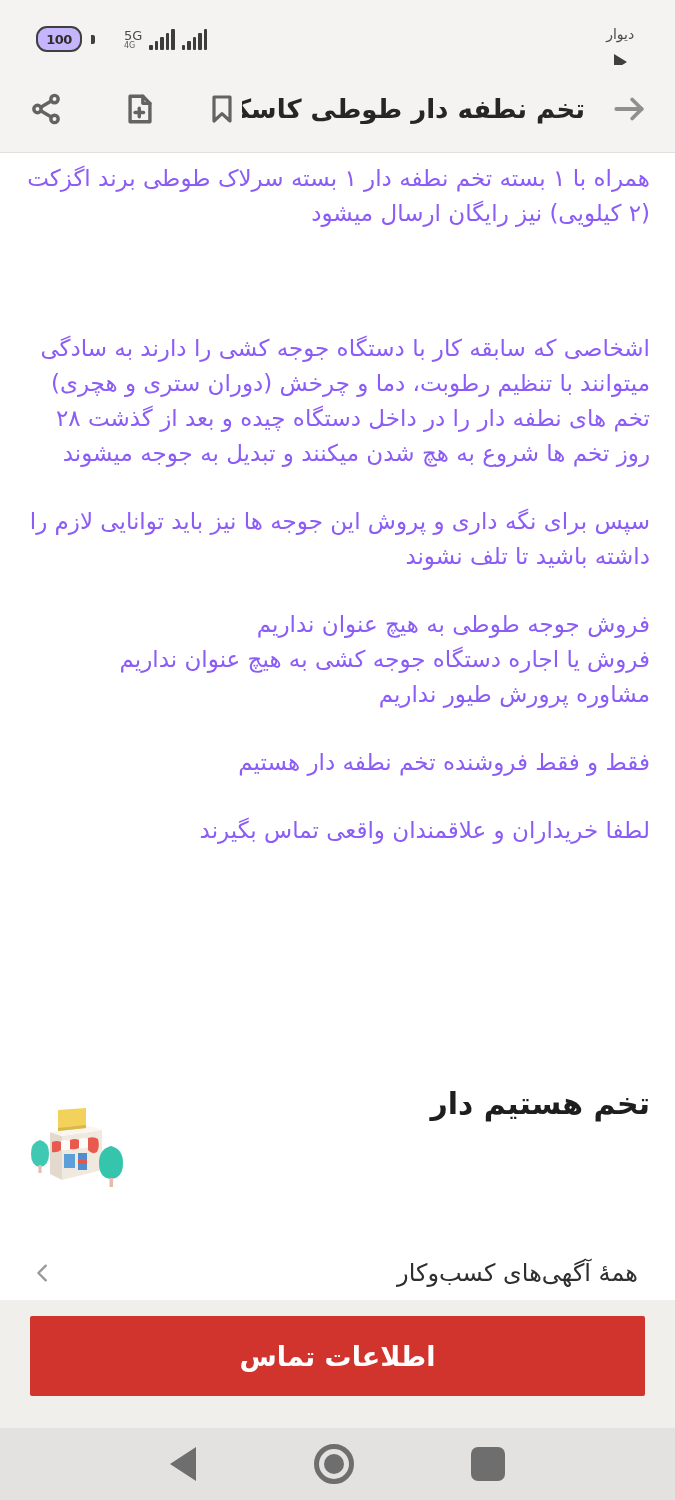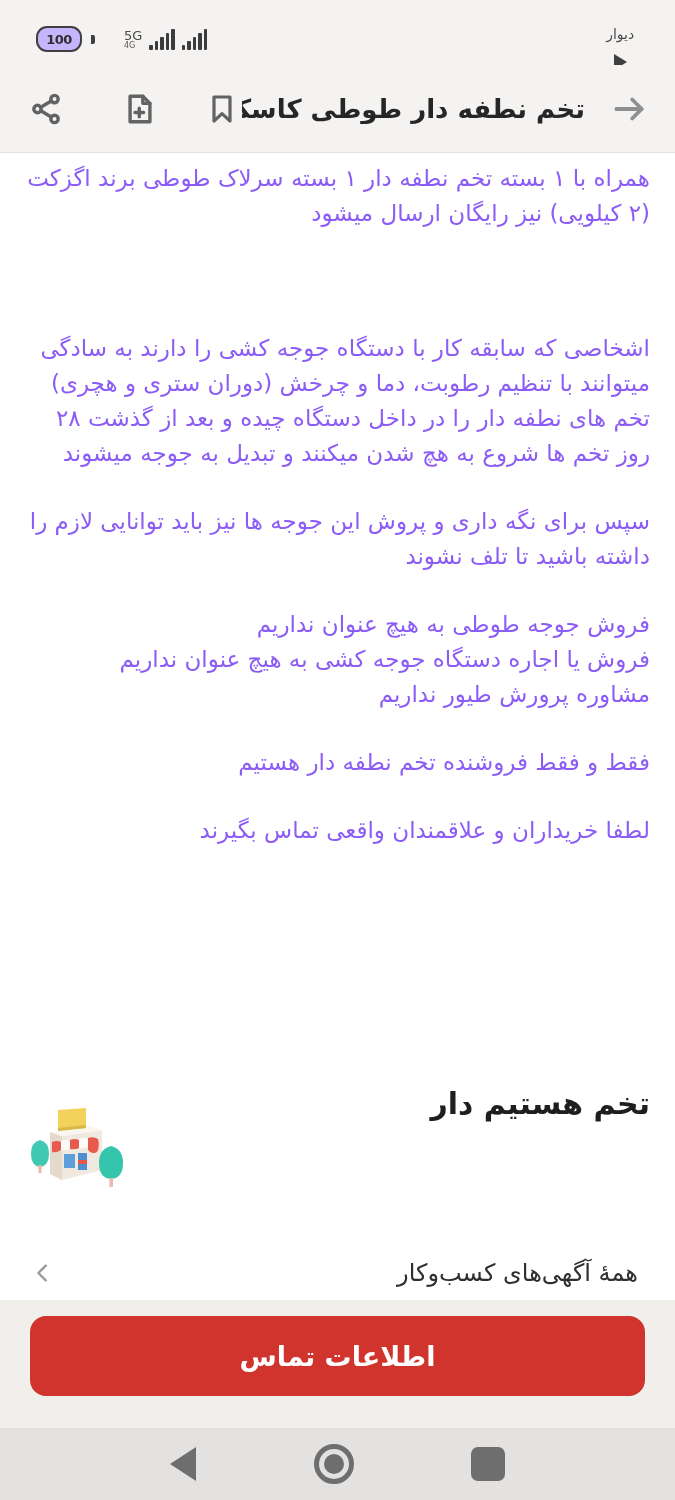--- a/index.html
+++ b/index.html
@@ -48,21 +48,21 @@
              font-size:30px;font-weight:bold;color:#1e1e1e;}
   .biz-illustration{position:absolute;top:1098px;left:24px;width:100px;height:100px;}
   .link-row{position:absolute;top:1246px;left:0;right:0;height:54px;display:flex;
             align-items:center;}
   .link-label{flex:1;direction:rtl;text-align:right;padding-right:37px;font-size:24px;color:#2f2f2f;}
   .chevron-left{margin-left:32px;width:22px;height:22px;}
   .chevron-left svg{stroke:#9c9a97;fill:none;stroke-width:2.6;stroke-linecap:round;stroke-linejoin:round;}
   
   .contact-bar{position:absolute;top:1300px;left:0;right:0;height:128px;background:#f1efec;}
   .contact-btn{position:absolute;left:30px;right:30px;top:16px;height:80px;border:none;
-               border-radius:16px;background:#d0342c;color:#fff;font-size:27px;font-weight:bold;
+               border-radius:2px;background:#d0342c;color:#fff;font-size:27px;font-weight:bold;
                font-family:inherit;direction:rtl;display:flex;align-items:center;justify-content:center;
                cursor:pointer;}
   
   .nav-bar{position:absolute;top:1428px;left:0;right:0;height:72px;background:#e4e2e0;
            display:flex;align-items:center;justify-content:space-between;padding:0 170px;box-sizing:border-box;}
   .nav-back{width:0;height:0;border-top:17px solid transparent;border-bottom:17px solid transparent;
             border-right:26px solid #6e6e6e;}
   .nav-home{width:40px;height:40px;border:5px solid #6e6e6e;border-radius:50%;
             display:flex;align-items:center;justify-content:center;box-sizing:border-box;}
   .nav-home i{display:block;width:20px;height:20px;border-radius:50%;background:#6e6e6e;}

